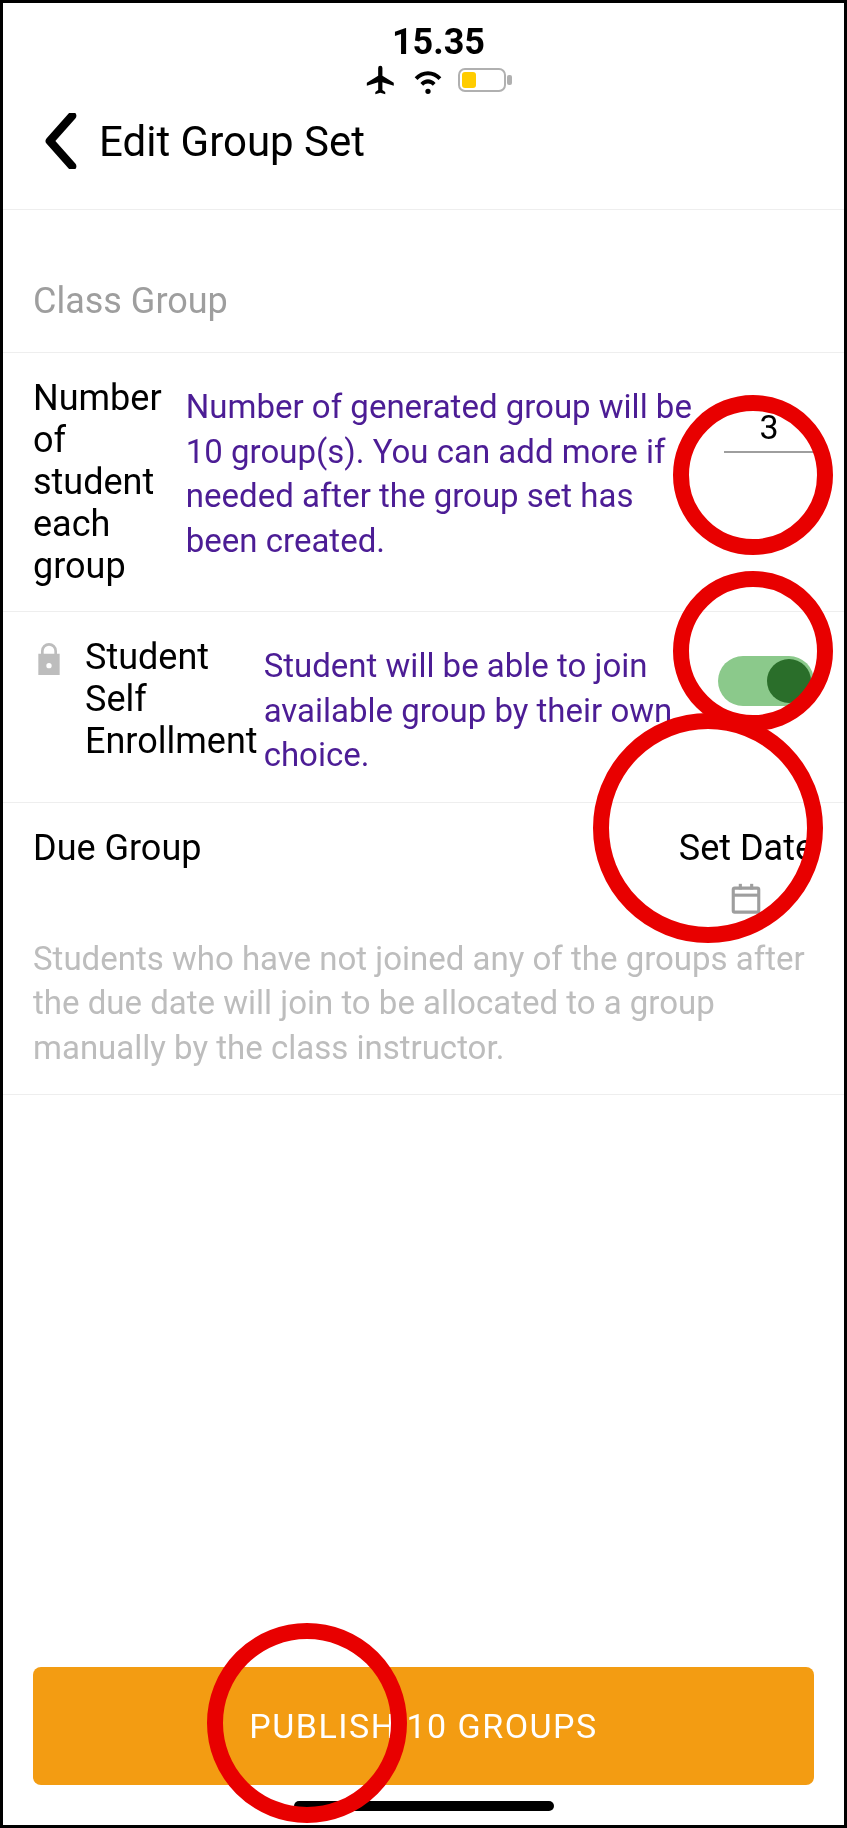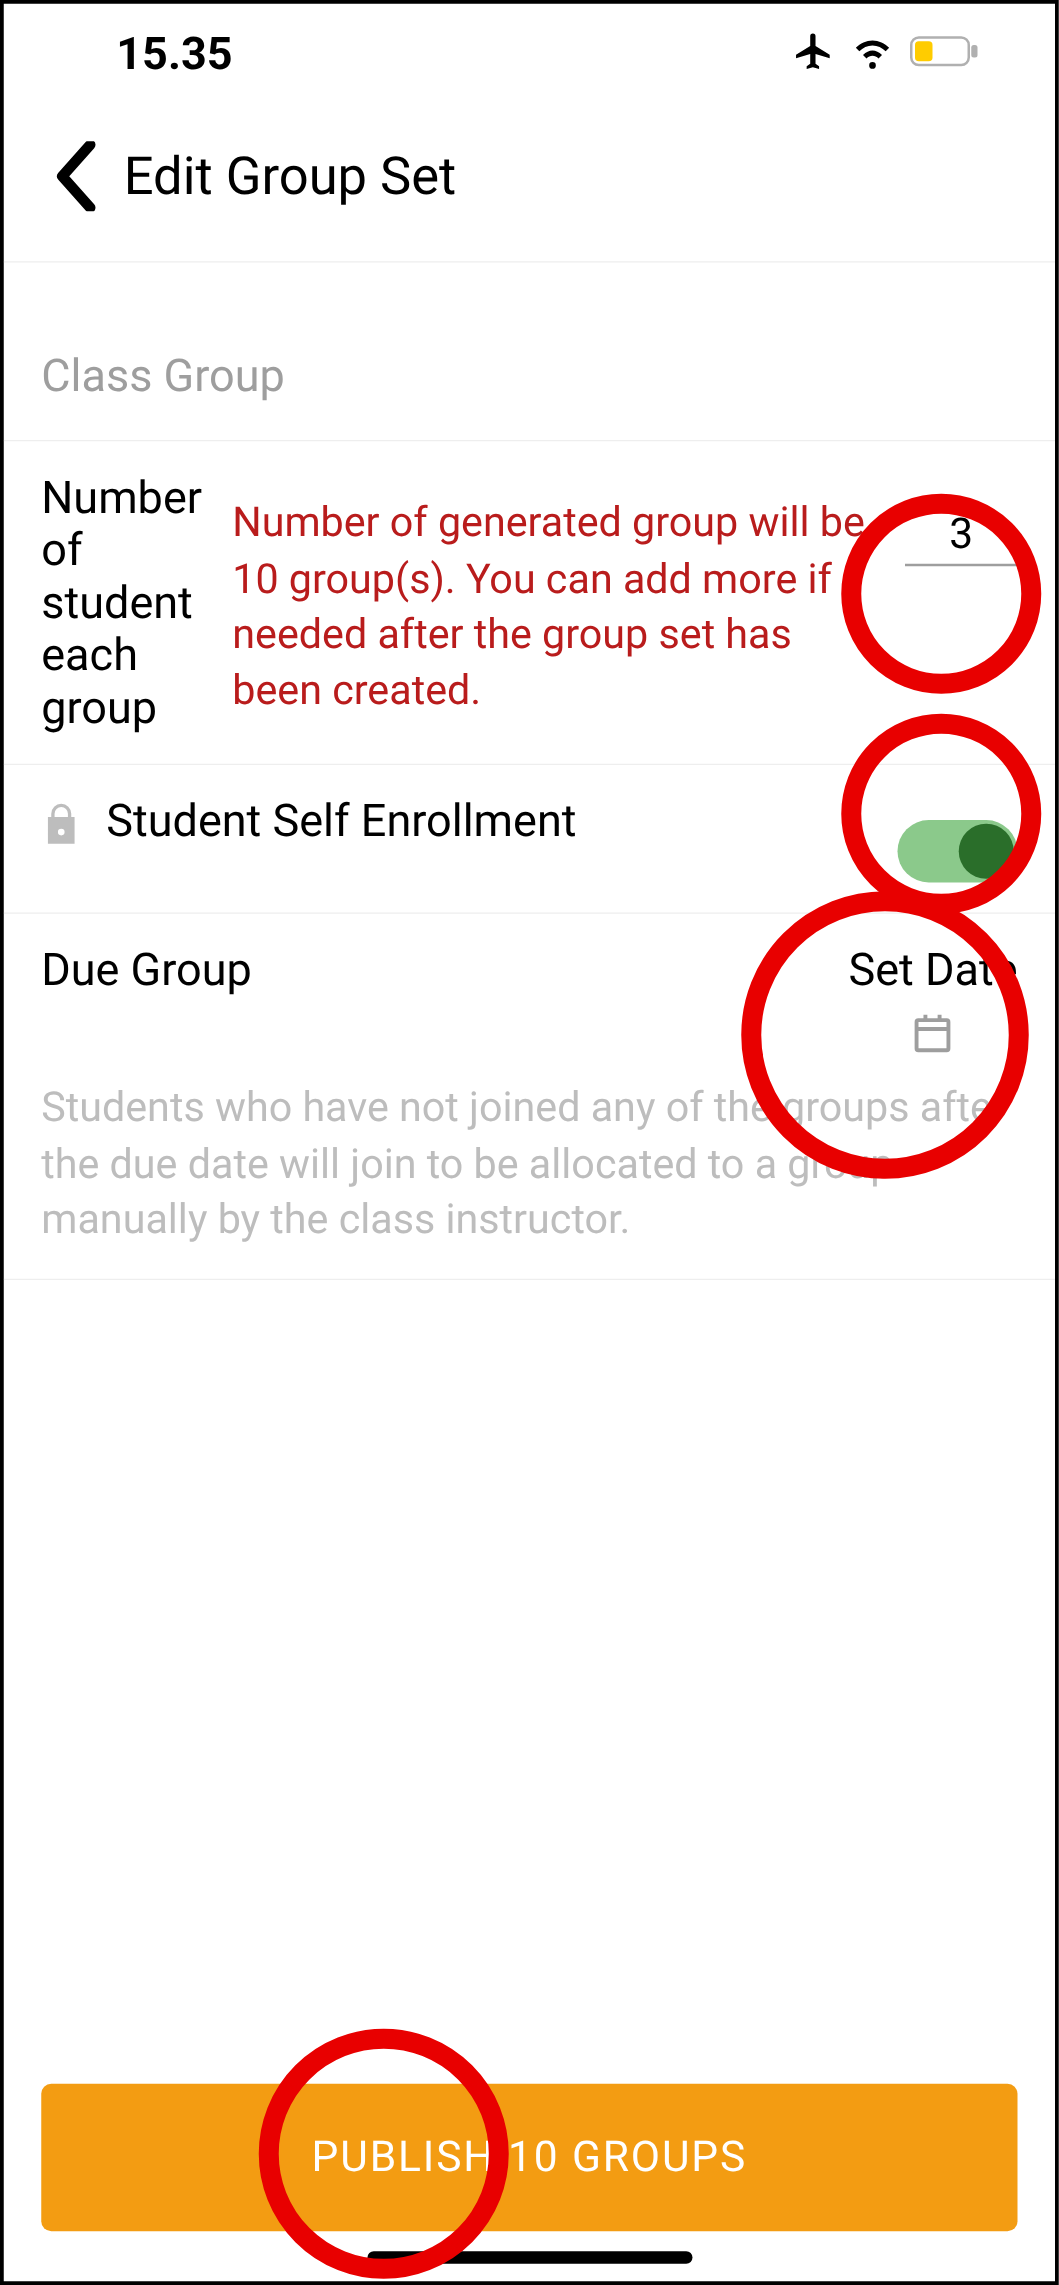--- a/index.html
+++ b/index.html
@@ -16,20 +16,21 @@
       position: relative;
       overflow: hidden;
     }
     
     .status-bar {
       display: flex;
       justify-content: space-between;
       align-items: center;
       padding: 18px 60px 18px 90px;
       height: 80px;
+      flex-direction: column;
     }
     .status-time {
       font-size: 36px;
       font-weight: 700;
       color: #000;
     }
     .status-icons {
       display: flex;
       align-items: center;
       gap: 14px;
@@ -74,22 +75,22 @@
       color: #000;
     }
     .row-left {
       flex: 1;
       display: flex;
       flex-direction: row;
     }
     .row-desc {
       font-size: 33px;
       line-height: 1.35;
-      color: #b91c1c;
-      margin-top: 20px;
+      color: #4c1d95;
+      margin-top: 8px;
     }
     .row-desc-full {
       font-size: 33px;
       line-height: 1.35;
       color: #bdbdbd;
       margin-top: 18px;
     }
     
     .number-input {
       width: 90px;
@@ -228,20 +229,21 @@
 <div class="row">
   <div class="row-top">
     <div class="icon-row" style="flex:1;">
       <span class="icon-col">
         <svg width="32" height="38" viewBox="0 0 24 28" fill="#bdbdbd">
             <path d="M18 10V8a6 6 0 0 0-12 0v2H4v16h16V10h-2zM8 8a4 4 0 0 1 8 0v2H8V8zm4 13a2 2 0 1 1 0-4 2 2 0 0 1 0 4z"></path>
           </svg>
       </span>
       <div class="row-left">
         <div class="row-title">Student Self Enrollment</div>
+        <div class="row-desc">Student will be able to join available group by their own choice.</div>
       </div>
     </div>
     <div class="toggle">
       <div class="toggle-knob"></div>
     </div>
   </div>
 </div>
 
 <div class="row">
   <div class="row-top">

